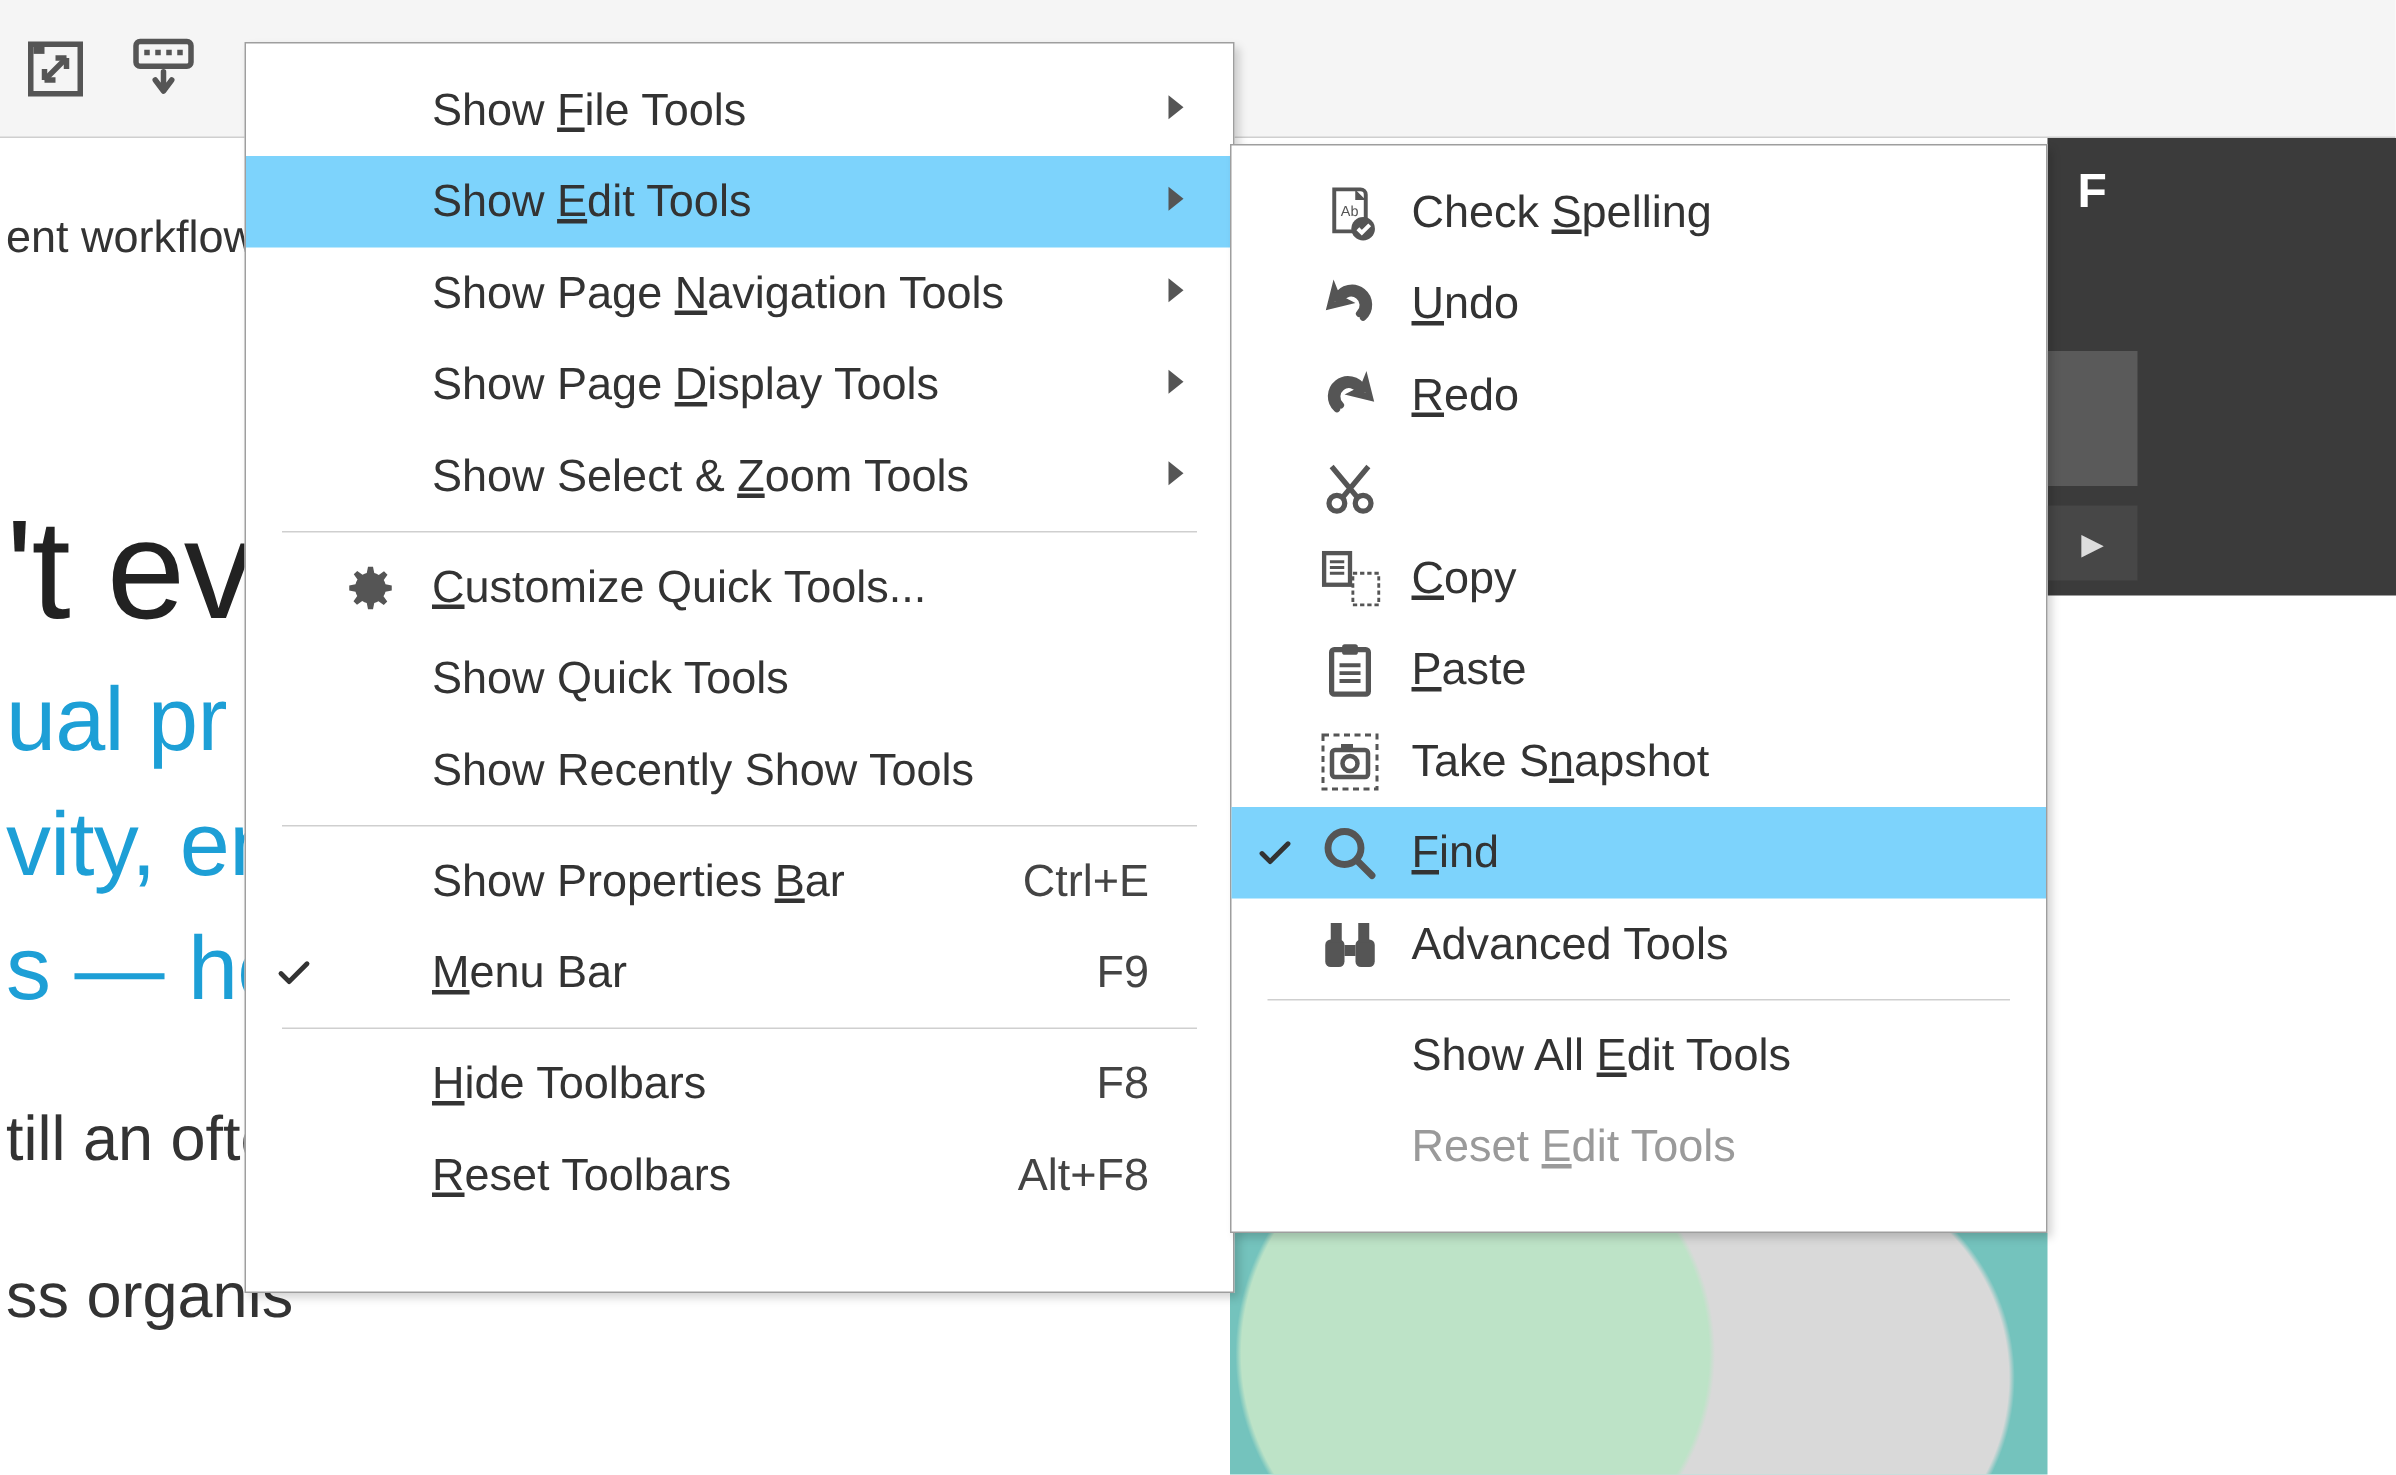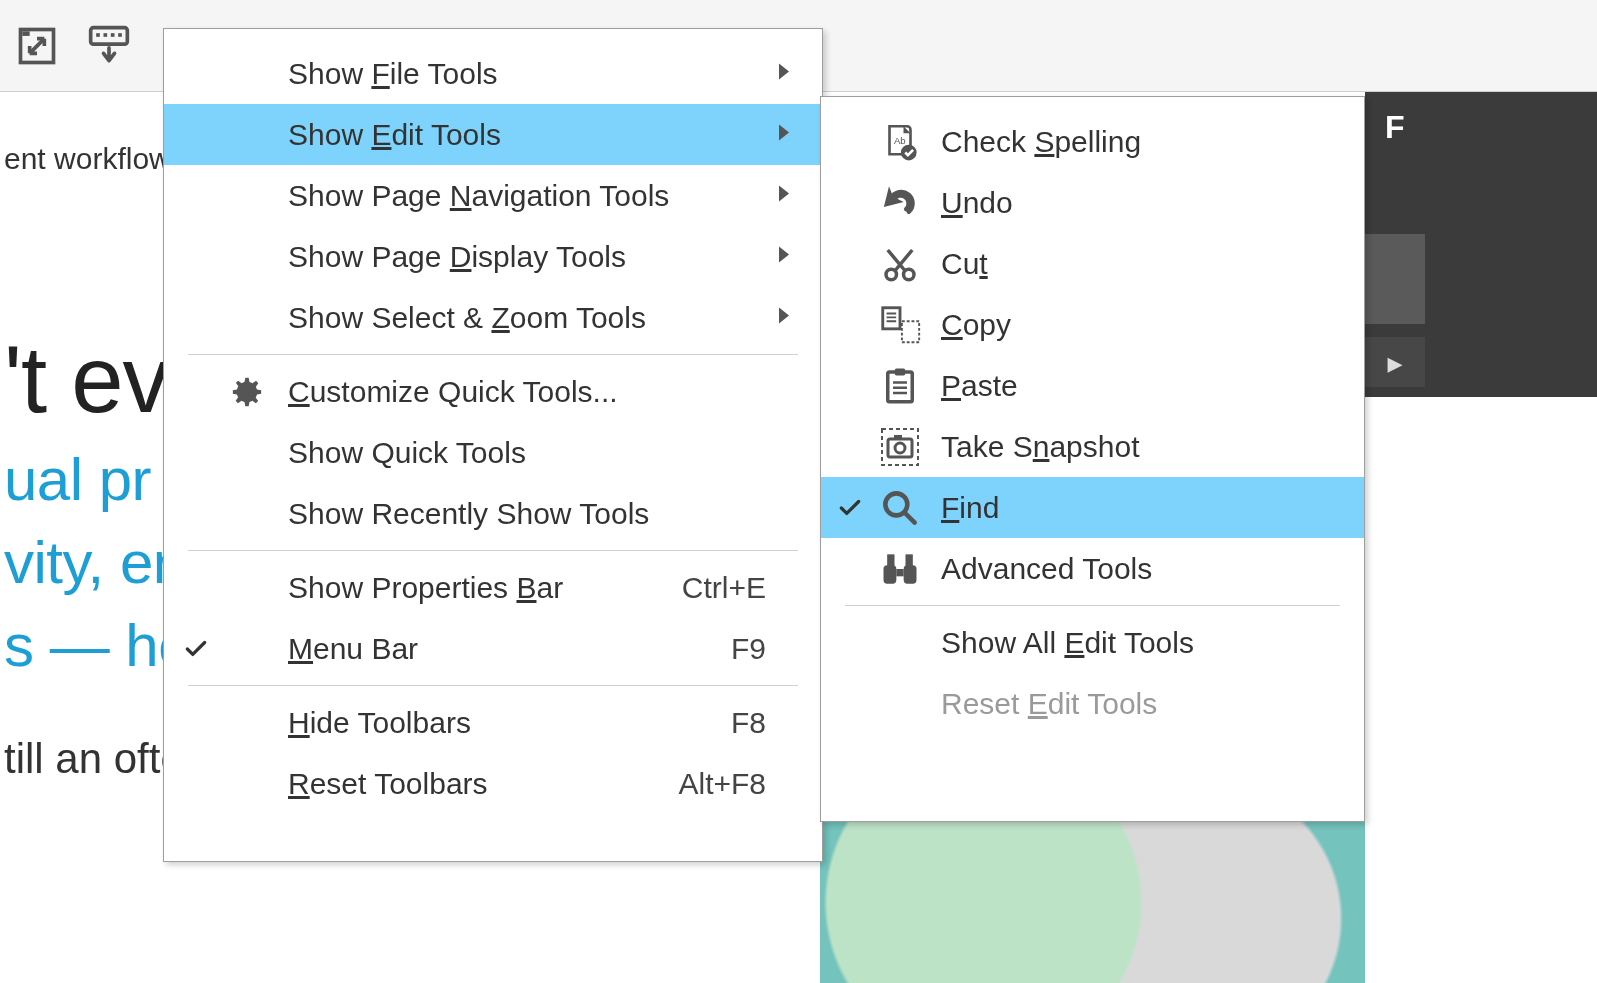--- a/index.html
+++ b/index.html
@@ -195,20 +195,21 @@
 </head>
 <body>
 
 <div class="doc-bg">
   <div class="doc-small">ent workflows</div>
   <div class="doc-h1">'t ev</div>
   <div class="doc-sub">ual pr</div>
   <div class="doc-sub">vity, en</div>
   <div class="doc-sub">s — ho</div>
   <div class="doc-body">till an ofte</div>
+  <div class="doc-body">ss organis</div>
 </div>
 
 <div class="peek-img"></div>
 
 <div class="right-dark">
   <div class="rd-top">F</div>
   <div class="rd-light"></div>
   <div class="rd-arrow">▸</div>
 </div>
 
@@ -311,26 +312,33 @@
       <span class="r-icon">
         <svg viewBox="0 0 48 48" width="42" height="42">
           <path d="M34 34a13 13 0 1 0-20-16l-2-5-3 12 12-3-4-2a9 9 0 1 1 14 11" fill="none" stroke="#555" stroke-width="5" stroke-linecap="round"></path>
         </svg>
       </span>
       <span class="r-label"><span class="u">U</span>ndo</span>
     </div>
     <div class="menu-item">
       <span class="r-icon">
         <svg viewBox="0 0 48 48" width="42" height="42">
+          <path d="M14 34a13 13 0 1 1 20-16l2-5 3 12-12-3 4-2a9 9 0 1 0-14 11" fill="none" stroke="#555" stroke-width="5" stroke-linecap="round"></path>
+        </svg>
+      </span>
+      <span class="r-label"><span class="u">R</span>edo</span>
+    </div>
+    <div class="menu-item">
+      <span class="r-icon">
+        <svg viewBox="0 0 48 48" width="42" height="42">
           <circle cx="14" cy="36" r="6" fill="none" stroke="#555" stroke-width="4"></circle>
           <circle cx="34" cy="36" r="6" fill="none" stroke="#555" stroke-width="4"></circle>
           <path d="M18 32 L38 8 M30 32 L10 8" stroke="#555" stroke-width="4"></path>
         </svg>
       </span>
-      <span class="r-label">Cu<span class="u">t</span></span>
     </div>
     <div class="menu-item">
       <span class="r-icon">
         <svg viewBox="0 0 48 48" width="46" height="46">
           <rect x="6" y="6" width="18" height="22" fill="none" stroke="#555" stroke-width="3"></rect>
           <path d="M10 12h10M10 16h10M10 20h10" stroke="#555" stroke-width="2"></path>
           <rect x="26" y="20" width="18" height="22" fill="none" stroke="#555" stroke-width="2" stroke-dasharray="3 2"></rect>
         </svg>
       </span>
       <span class="r-label"><span class="u">C</span>opy</span>

